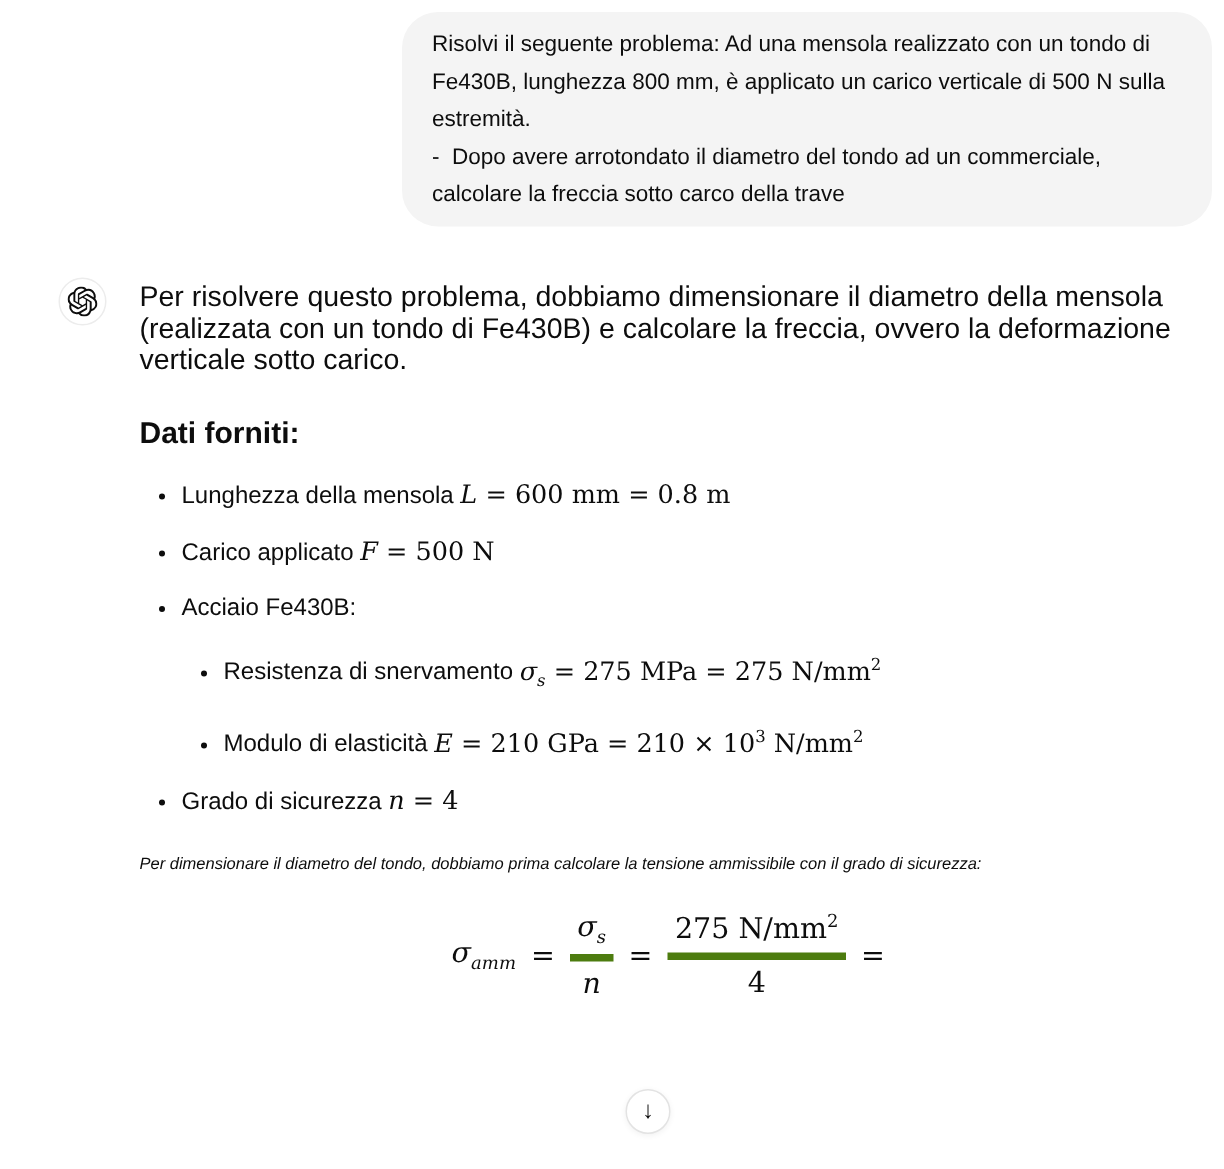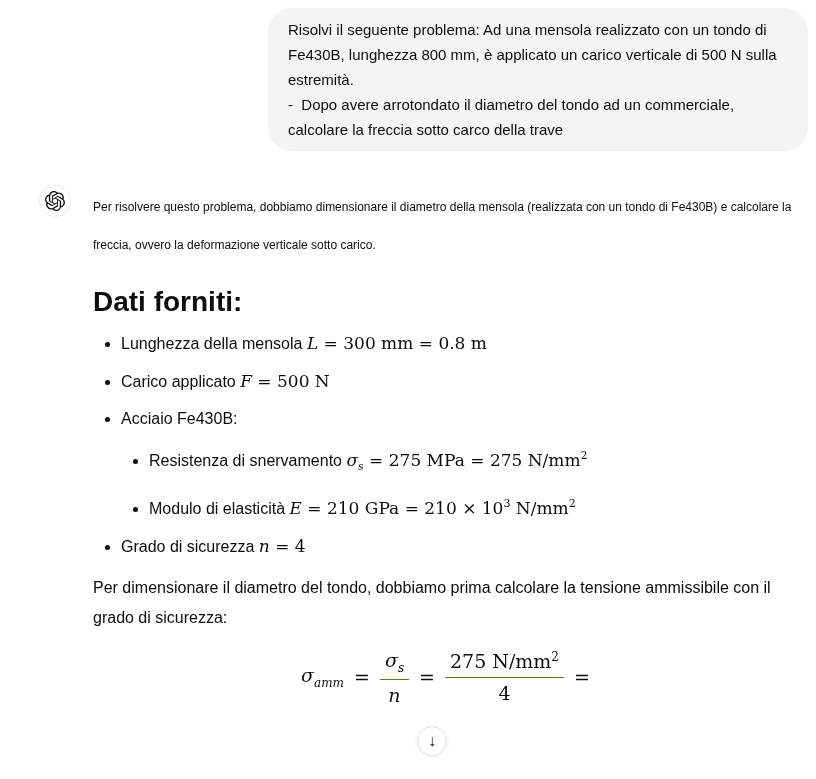--- a/index.html
+++ b/index.html
@@ -13,42 +13,42 @@
           box-sizing:border-box;font-size:15px;line-height:25px;color:#0d0d0d;}
   .user-line{white-space:pre-wrap;}
 
   
   .assistant-row{display:flex;margin-top:34px;}
   .avatar{width:32px;height:32px;border:1px solid #ececec;border-radius:50%;
           display:flex;align-items:center;justify-content:center;flex-shrink:0;
           box-sizing:border-box;background:#fff;}
   .avatar svg{width:20px;height:20px;}
   .content{margin-left:22px;flex:1;min-width:0;}
-  .intro{margin:3px 0 0;font-size:12px;line-height:38px;}
-  h3{font-size:28px;font-weight:700;margin:25px 0 0;line-height:26px;color:#0d0d0d;}
+  .intro{margin:3px 0 0;font-size:19px;line-height:21px;}
+  h3{font-size:20px;font-weight:700;margin:25px 0 0;line-height:26px;color:#0d0d0d;}
   ul.l1{margin:15px 0 0;padding-left:28px;list-style:disc;}
   ul.l1>li{margin:11px 0;font-size:16px;line-height:26px;}
   ul.l2{margin:11px 0 0;padding-left:28px;list-style:disc;}
   ul.l2>li{margin:11px 0;font-size:16px;line-height:26px;}
 
   
   .math{font-family:"DejaVu Serif","Liberation Serif",serif;font-size:17px;}
   .mv{font-style:italic;}
   sub.ms{font-size:11px;font-style:italic;font-family:"DejaVu Serif",serif;}
   sup.msup{font-size:11px;font-family:"DejaVu Serif",serif;}
 
-  .para{margin:13px 0 0;font-size:16px;line-height:30px;}
+  .para{margin:13px 0 0;font-size:11px;line-height:30px;font-style:italic;}
 
   
   .formula{margin:16px 0 0;display:flex;justify-content:center;align-items:center;
            font-family:"DejaVu Serif","Liberation Serif",serif;font-size:19px;}
   .formula sub.ms{font-size:12px;}
   .formula sup.msup{font-size:12px;}
   .frac{display:inline-flex;flex-direction:column;align-items:center;text-align:center;}
-  .frac .num{border-bottom:1px solid #4d7c0f;padding:0 5px 4px;}
+  .frac .num{border-bottom:5px solid #4d7c0f;padding:0 5px 4px;}
   .frac .den{padding-top:4px;}
   .feq{margin:0 10px;}
 
   
   .scrollbtn{position:absolute;left:394px;top:726px;width:30px;height:30px;border-radius:50%;
              background:#fff;border:1px solid #e3e3e3;display:flex;align-items:center;
              justify-content:center;cursor:pointer;padding:0;z-index:3;
              box-shadow:0 1px 4px rgba(0,0,0,.06);}
   .scrollbtn span{font-size:16px;line-height:1;color:#0d0d0d;font-weight:600;}
 </style>
@@ -72,21 +72,21 @@
         </svg>
       </div>
 
       <div class="content">
         <p class="intro">Per risolvere questo problema, dobbiamo dimensionare il diametro della mensola (realizzata con un tondo di Fe430B) e calcolare la freccia, ovvero la deformazione verticale sotto carico.</p>
 
         <h3>Dati forniti:</h3>
 
         <ul class="l1">
           <li>
-            <span>Lunghezza della mensola </span><span class="math"><span class="mv">L</span><span> = 300 mm = 0.8 m</span></span>
+            <span>Lunghezza della mensola </span><span class="math"><span class="mv">L</span><span> = 600 mm = 0.8 m</span></span>
           </li>
           <li>
             <span>Carico applicato </span><span class="math"><span class="mv">F</span><span> = 500 N</span></span>
           </li>
           <li>
             <span>Acciaio Fe430B:</span>
             <ul class="l2">
               <li>
                 <span>Resistenza di snervamento </span><span class="math"><span class="mv">σ</span><sub class="ms">s</sub><span> = 275 MPa = 275 N/mm</span><sup class="msup">2</sup></span>
               </li>

